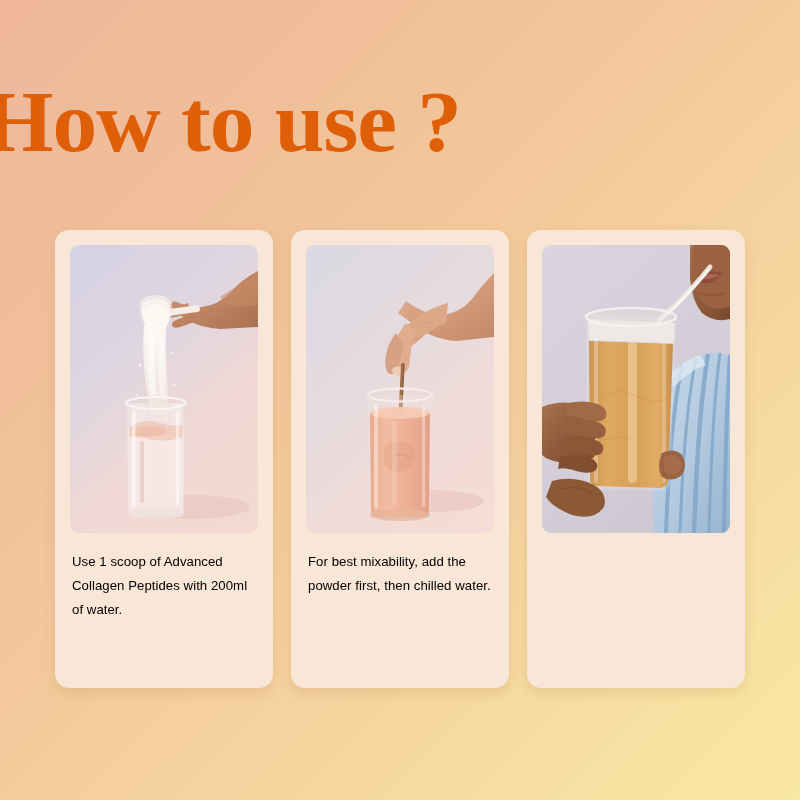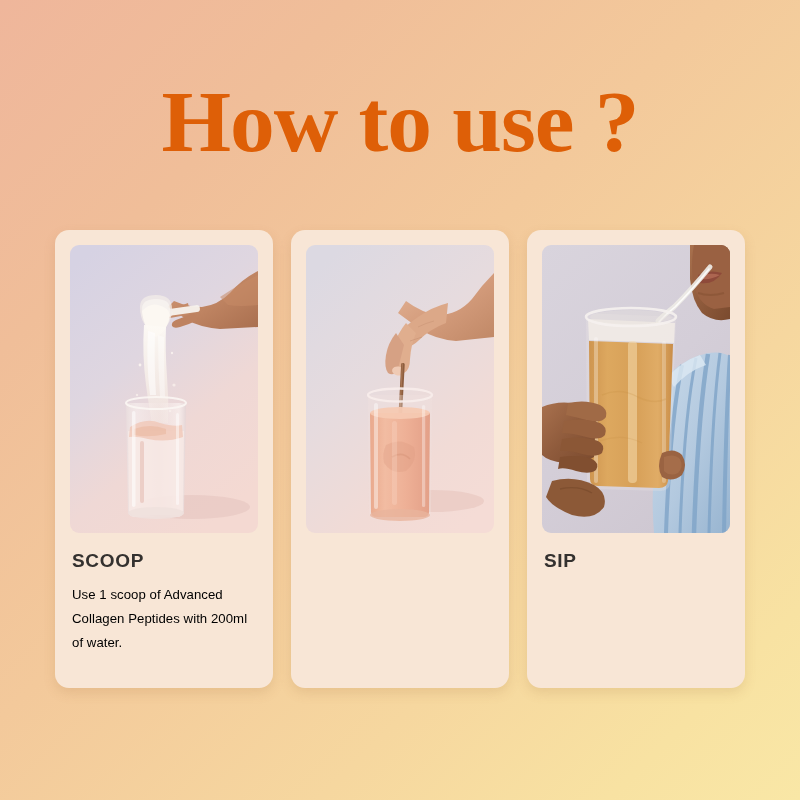--- a/index.html
+++ b/index.html
@@ -22,21 +22,20 @@
         #F9E7A6 100%);
     position: relative;
   }
 
   
   .title-wrap {
     position: absolute;
     top: 76px;
     left: 0;
     width: 800px;
-    text-align: center;
   }
 
   .page-title {
     font-family: "Liberation Serif", "DejaVu Serif", serif;
     font-weight: bold;
     font-size: 86px;
     line-height: 92px;
     letter-spacing: -1px;
     color: #DE5F07;
     transform: scaleX(1.04);
@@ -182,21 +181,20 @@
         <rect x="62" y="166" width="3.5" height="96" rx="1.8" fill="#FFFFFF" opacity="0.55"></rect>
         <rect x="106" y="168" width="3" height="92" rx="1.5" fill="#FFFFFF" opacity="0.45"></rect>
 
         <rect x="70" y="196" width="4" height="62" rx="2" fill="#DDA79C" opacity="0.4"></rect>
 
         <ellipse cx="86" cy="268" rx="28" ry="6" fill="#EFE0DD" opacity="0.85"></ellipse>
       </svg>
     </div>
 
     <div class="card-text">
-      <div class="step-title">SCOOP</div>
       <div class="step-desc">Use 1 scoop of Advanced Collagen Peptides with 200ml of water.</div>
     </div>
   </div>
 
   <div class="card">
 
     <div class="photo">
       <svg viewBox="0 0 188 288" preserveAspectRatio="xMidYMid slice">
         <defs>
           <linearGradient id="bg2" x1="0.2" y1="0" x2="0.8" y2="1">
@@ -251,20 +249,21 @@
 
         <rect x="68" y="158" width="4" height="106" rx="2" fill="#FFFFFF" opacity="0.42"></rect>
         <rect x="116" y="160" width="3.2" height="102" rx="1.6" fill="#FFFFFF" opacity="0.35"></rect>
         <rect x="86" y="176" width="5" height="84" rx="2.5" fill="#FCDCCA" opacity="0.3"></rect>
 
         <ellipse cx="94" cy="270" rx="30" ry="6" fill="#E9B49C" opacity="0.8"></ellipse>
       </svg>
     </div>
 
     <div class="card-text">
+      <div class="step-desc">For best mixability, add the powder first, then chilled water.</div>
     </div>
   </div>
 
   <div class="card">
 
     <div class="photo">
       <svg viewBox="0 0 188 288" preserveAspectRatio="xMidYMid slice">
         <defs>
           <linearGradient id="bg3" x1="0" y1="0" x2="0.6" y2="1">
             <stop offset="0%" stop-color="#D9D4DD"></stop>
@@ -339,17 +338,16 @@
 
         <path d="M120 208 Q132 202 140 210 Q146 220 140 230 Q130 238 120 232 Q114 222 120 208 Z" fill="#9A6342"></path>
         <path d="M122 212 Q132 208 138 214 Q142 222 136 228 Q128 232 122 226 Z" fill="#AA724E" opacity="0.7"></path>
 
         <path d="M10 236 Q32 230 52 240 Q66 248 62 262 Q52 276 30 270 Q10 262 4 252 Z" fill="#8C5937"></path>
         <path d="M18 244 Q36 240 50 248" stroke="#724528" stroke-width="1.4" fill="none" opacity="0.5"></path>
       </svg>
     </div>
 
     <div class="card-text">
-      <div class="step-title">SIP</div>
     </div>
   </div>
 
 </div>
 
 </body></html>

